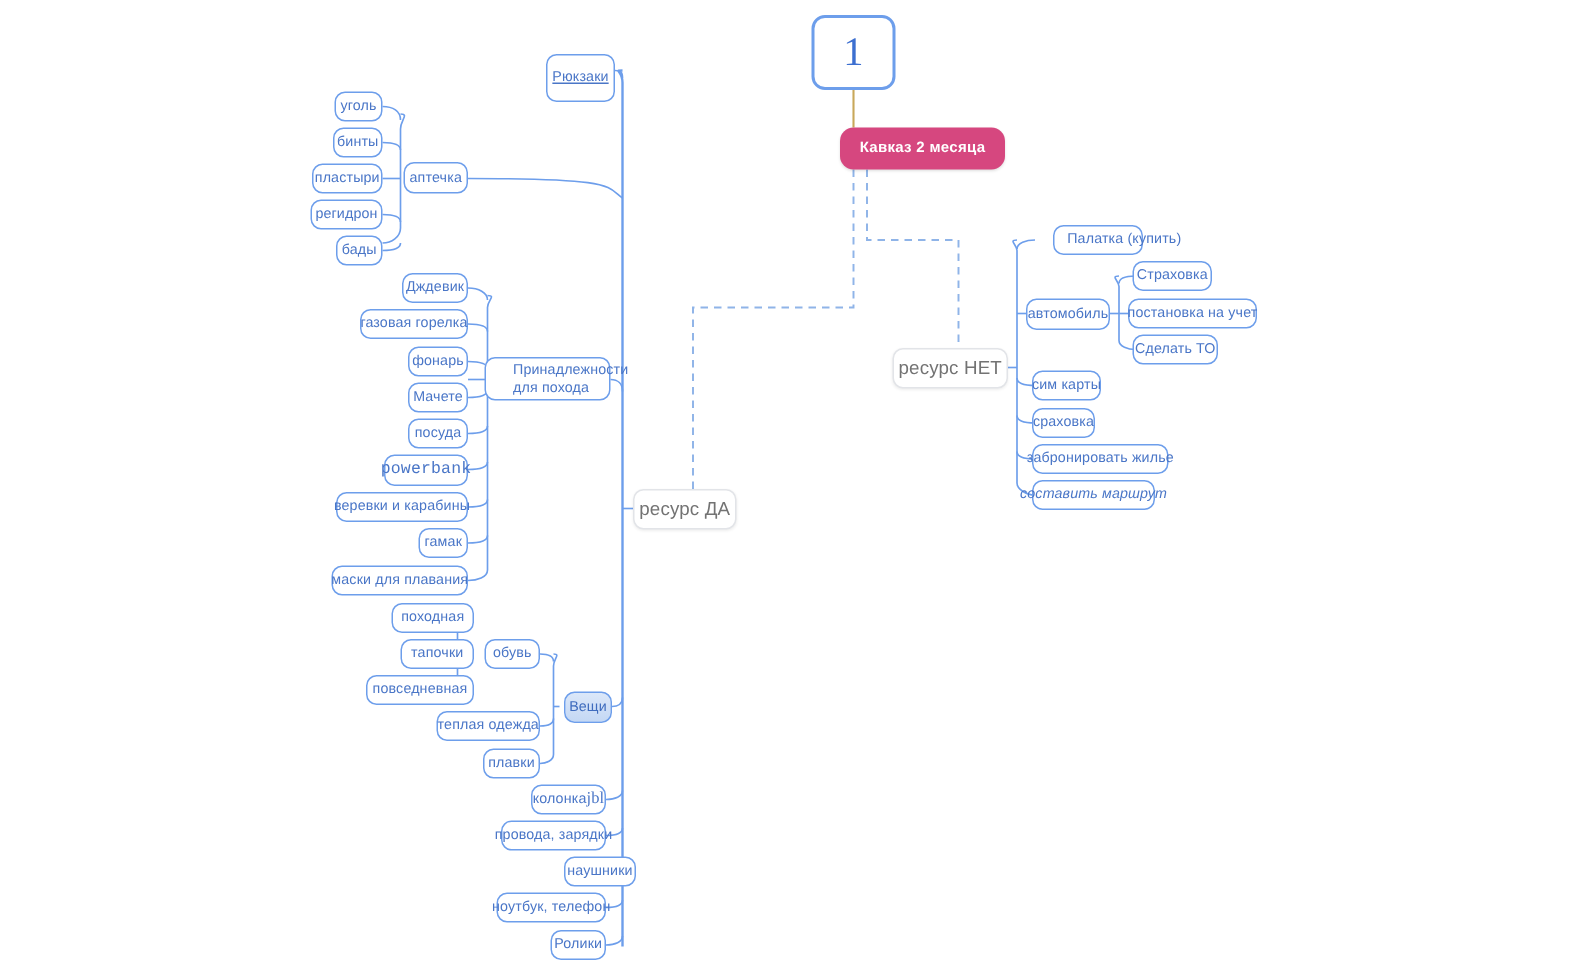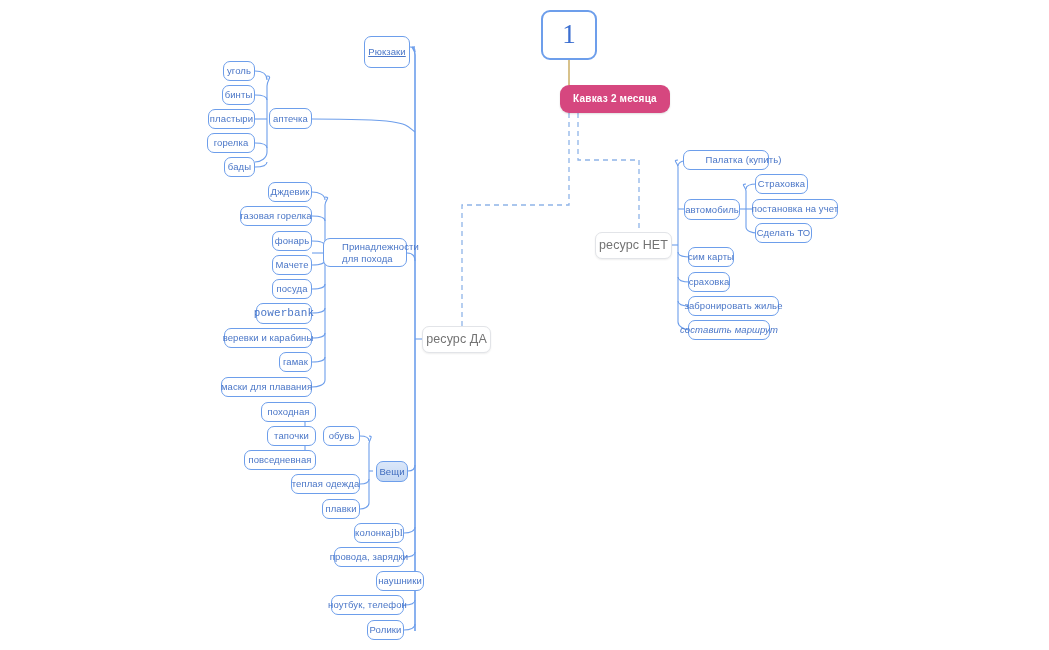--- a/index.html
+++ b/index.html
@@ -162,42 +162,42 @@
 
   <div class="node" style="left:354px;top:523px;width:50px;height:20px;">колонка <span style="font-family: &quot;Liberation Serif&quot;, &quot;DejaVu Serif&quot;, serif; font-size: 11px;">jbl</span></div>
   <div class="node" style="left:334px;top:547px;width:70px;height:20px;">провода, зарядки</div>
   <div class="node" style="left:376px;top:571px;width:48px;height:20px;">наушники</div>
   <div class="node" style="left:331px;top:595px;width:73px;height:20px;">ноутбук, телефон</div>
   <div class="node" style="left:367px;top:620px;width:37px;height:20px;">Ролики</div>
 
   <div class="node" style="left:223px;top:61px;width:32px;height:20px;">уголь</div>
   <div class="node" style="left:222px;top:85px;width:33px;height:20px;">бинты</div>
   <div class="node" style="left:208px;top:109px;width:47px;height:20px;">пластыри</div>
-  <div class="node" style="left:207px;top:133px;width:48px;height:20px;">горелка</div>
+  <div class="node" style="left:207px;top:133px;width:48px;height:20px;">регидрон</div>
   <div class="node" style="left:224px;top:157px;width:31px;height:20px;">бады</div>
 
   <div class="node" style="left:268px;top:182px;width:44px;height:20px;">Дждевик</div>
   <div class="node" style="left:240px;top:206px;width:72px;height:20px;">газовая горелка</div>
   <div class="node" style="left:272px;top:231px;width:40px;height:20px;">фонарь</div>
   <div class="node" style="left:272px;top:255px;width:40px;height:20px;">Мачете</div>
   <div class="node" style="left:272px;top:279px;width:40px;height:20px;">посуда</div>
   <div class="node serif" style="left:256px;top:303px;width:56px;height:21px;">powerbank</div>
   <div class="node" style="left:224px;top:328px;width:88px;height:20px;">веревки и карабины</div>
   <div class="node" style="left:279px;top:352px;width:33px;height:20px;">гамак</div>
   <div class="node" style="left:221px;top:377px;width:91px;height:20px;">маски для плавания</div>
 
   <div class="node" style="left:323px;top:426px;width:37px;height:20px;">обувь</div>
   <div class="node" style="left:291px;top:474px;width:69px;height:20px;">теплая одежда</div>
   <div class="node" style="left:322px;top:499px;width:38px;height:20px;">плавки</div>
 
   <div class="node" style="left:261px;top:402px;width:55px;height:20px;">походная</div>
   <div class="node" style="left:267px;top:426px;width:49px;height:20px;">тапочки</div>
   <div class="node" style="left:244px;top:450px;width:72px;height:20px;">повседневная</div>
 
-  <div class="node" style="left:683px;top:150px;width:86px;height:20px;padding-left:40px;">Палатка (купить)</div>
+  <div class="node" style="left:702px;top:150px;width:60px;height:20px;padding-left:40px;">Палатка (купить)</div>
   <div class="node" style="left:684px;top:199px;width:56px;height:21px;">автомобиль</div>
   <div class="node" style="left:688px;top:247px;width:46px;height:20px;">сим карты</div>
   <div class="node" style="left:688px;top:272px;width:42px;height:20px;">сраховка</div>
   <div class="node" style="left:688px;top:296px;width:91px;height:20px;">забронировать жилье</div>
   <div class="node" style="left:688px;top:320px;width:82px;height:20px;font-style:italic;">составить маршрут</div>
 
   <div class="node" style="left:755px;top:174px;width:53px;height:20px;">Страховка</div>
   <div class="node" style="left:752px;top:199px;width:86px;height:20px;">постановка на учет</div>
   <div class="node" style="left:755px;top:223px;width:57px;height:20px;">Сделать ТО</div>
 

